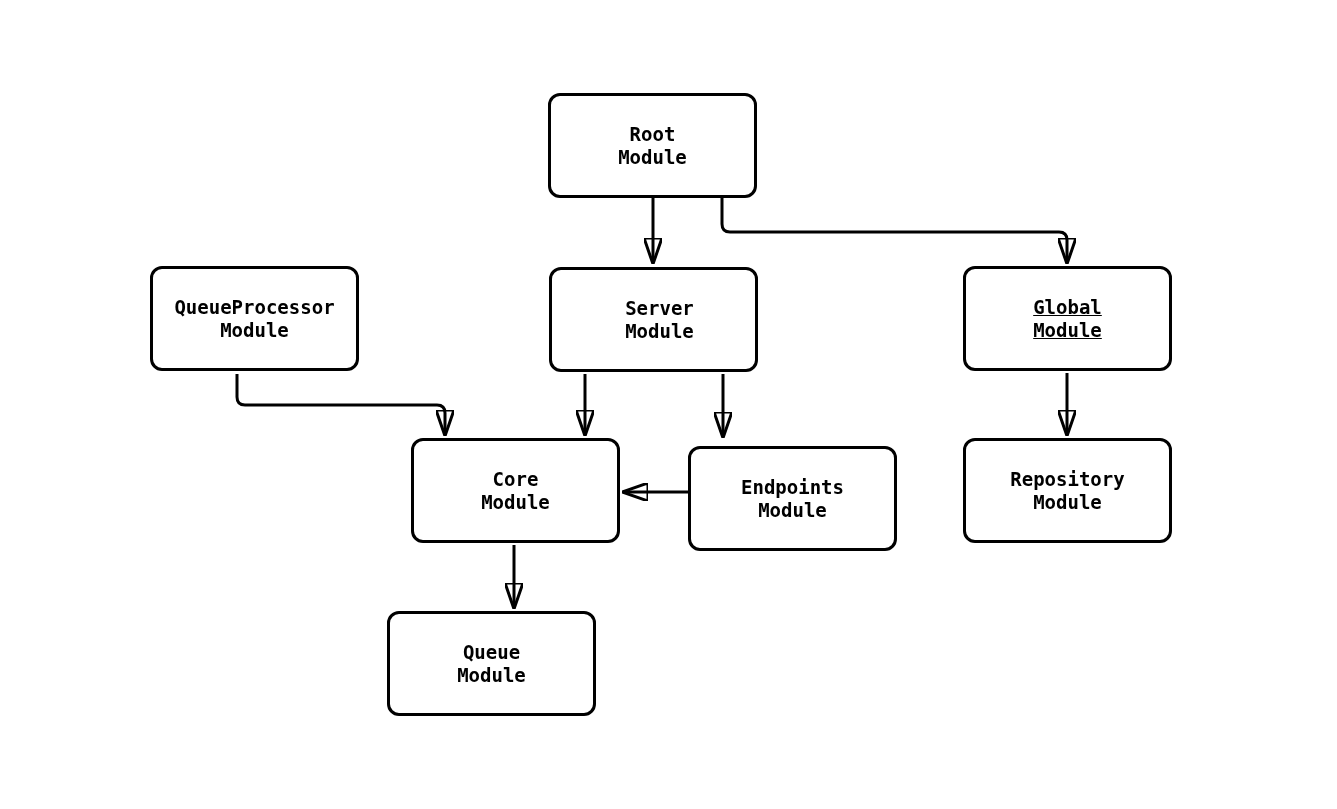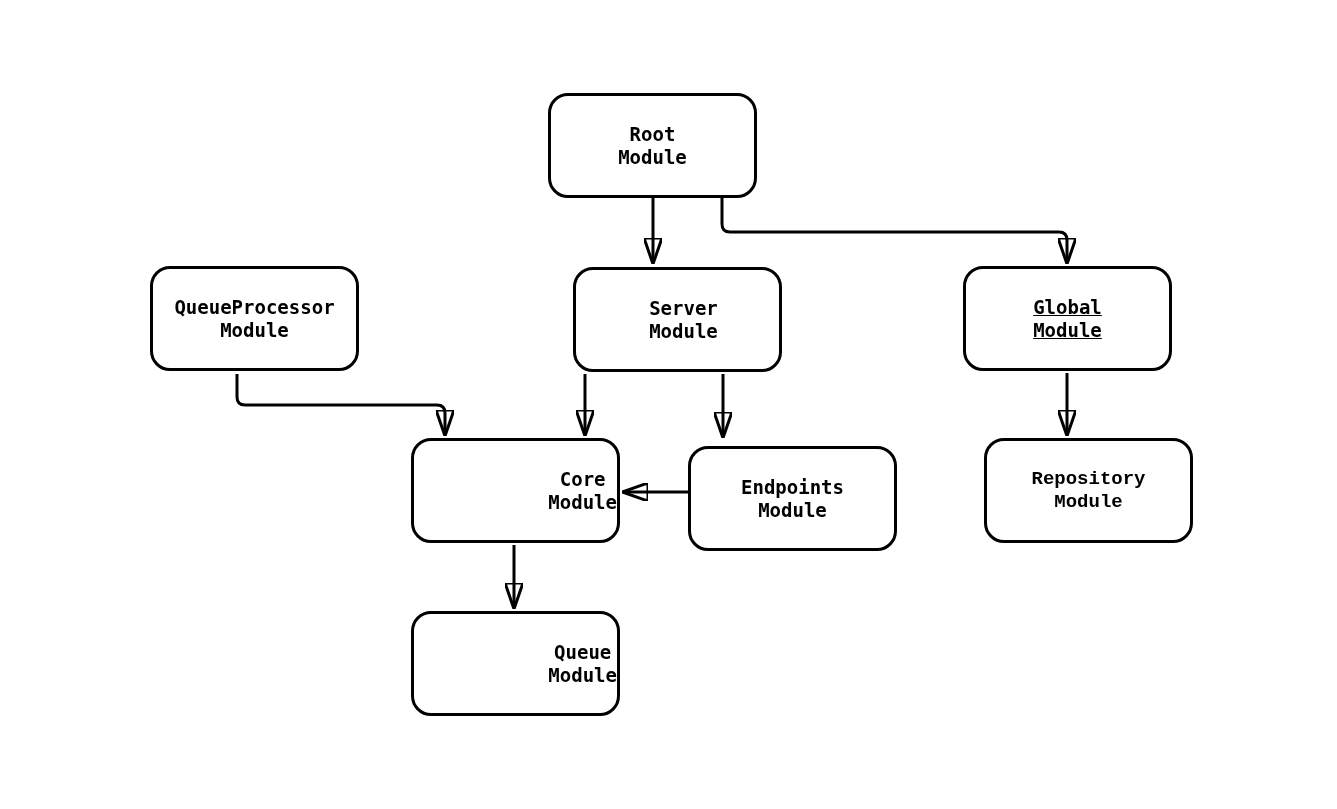--- a/index.html
+++ b/index.html
@@ -21,41 +21,41 @@
     stroke: #000000;
     stroke-width: 3;
     fill: none;
   }
   .node {
     position: absolute;
     width: 209px;
     height: 105px;
     background: #ffffff;
     border: 3px solid #000000;
-    border-radius: 20px;
+    border-radius: 12px;
     display: flex;
     align-items: center;
     justify-content: center;
   }
   .node-label {
     font-size: 19px;
     font-weight: bold;
     line-height: 23px;
     color: #000000;
     text-align: center;
     white-space: pre-line;
   }
   .pos-root         { left: 548px; top:  93px; }
   .pos-queueproc    { left: 150px; top: 266px; }
-  .pos-server       { left: 573px; top: 267px; padding-left: 12px; }
+  .pos-server       { left: 549px; top: 267px; padding-left: 12px; }
   .pos-global       { left: 963px; top: 266px; text-decoration: underline; }
-  .pos-core         { left: 411px; top: 438px; justify-content: flex-end; }
+  .pos-core         { left: 411px; top: 438px; }
   .pos-endpoints    { left: 688px; top: 446px; }
-  .pos-repository   { left: 984px; top: 438px; font-family: Liberation Mono, monospace; }
-  .pos-queue        { left: 411px; top: 611px; justify-content: flex-end; }
+  .pos-repository   { left: 963px; top: 438px; }
+  .pos-queue        { left: 387px; top: 611px; }
 </style>
 </head>
 <body>
 
 <div class="canvas">
 
   <svg class="edges-layer" width="1337" height="809" viewBox="0 0 1337 809" xmlns="http://www.w3.org/2000/svg">
     <defs>
       <marker id="arrowhead" markerUnits="userSpaceOnUse" markerWidth="26" markerHeight="18" viewBox="0 0 26 18" refX="24" refY="9" orient="auto">
         <path d="M0,0 L26,9 L0,18 Z" stroke="none" fill="#000000"></path>

